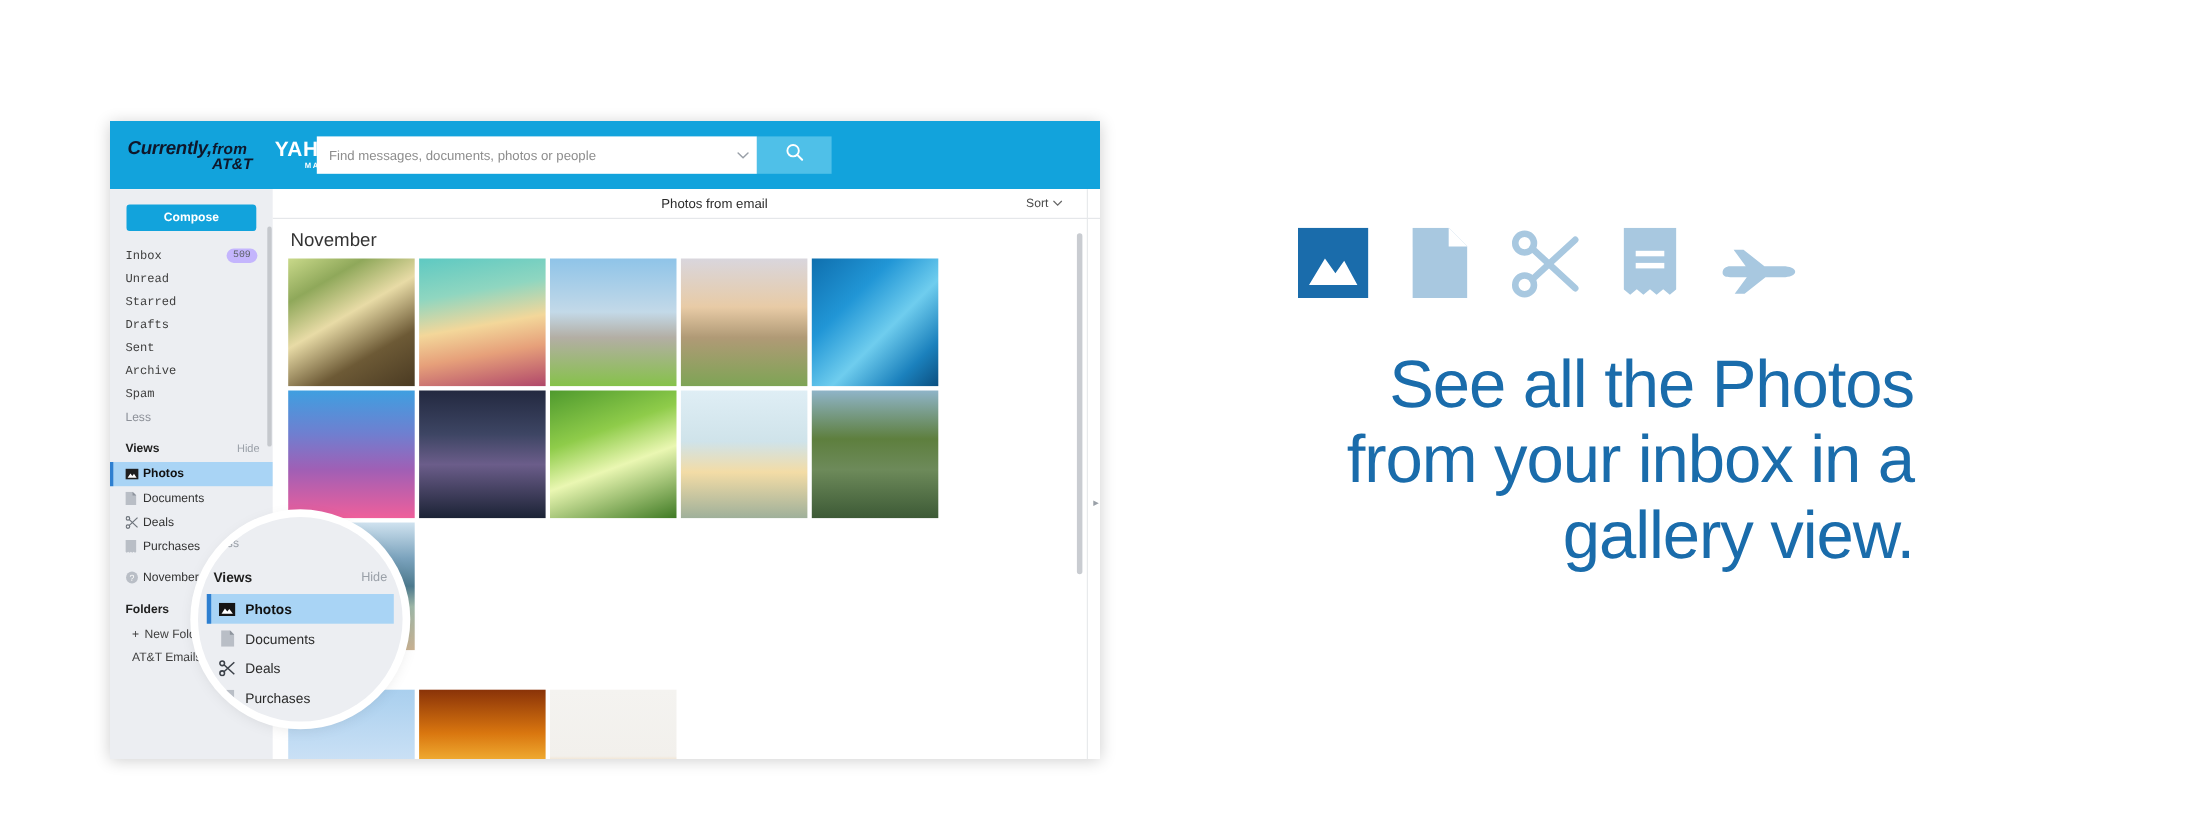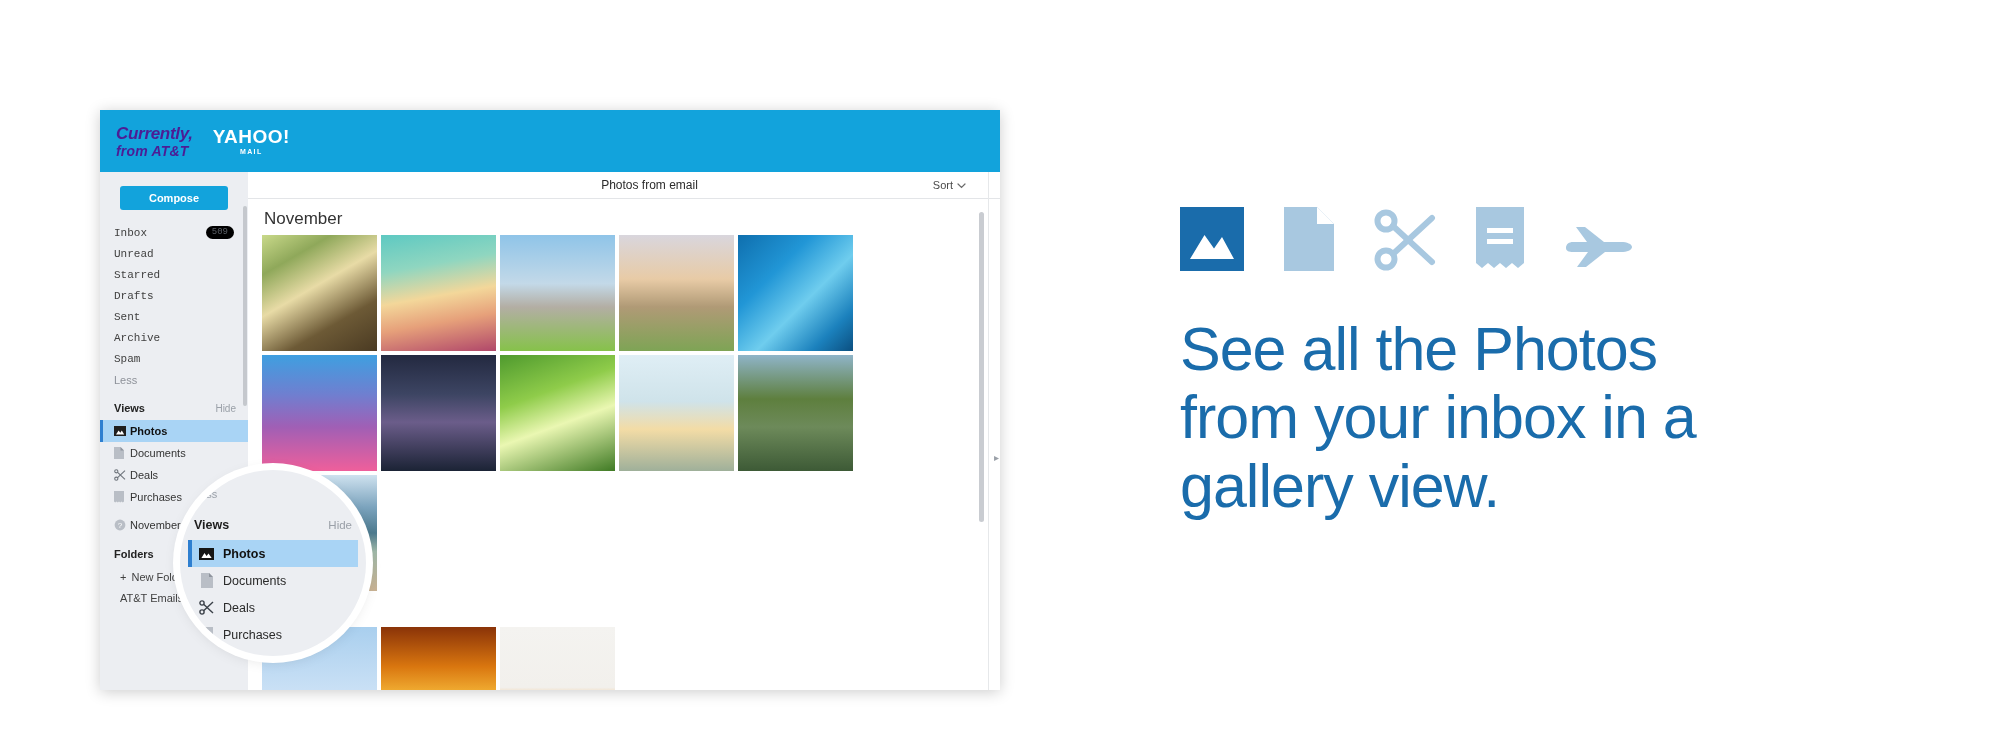--- a/index.html
+++ b/index.html
@@ -22,22 +22,22 @@
   .topbar{
     position:absolute;left:0;top:0;width:900px;height:62px;
     background:#12a3dc;
     display:flex;align-items:center;
   }
   .brand{
     display:flex;align-items:center;height:62px;padding-left:16px;width:182px;
     box-sizing:border-box;
   }
   .brand-currently{
-    color:#4c1d95;line-height:1;
-    display:flex;flex-direction:column;justify-content:center;
+    color:#0f172a;line-height:1;
+    display:flex;flex-direction:row;justify-content:center;
   }
   .brand-currently .b1{
     font-size:17px;font-weight:bold;font-style:italic;letter-spacing:-.3px;
   }
   .brand-currently .b2{
     font-size:14px;font-weight:bold;font-style:italic;margin-top:2px;letter-spacing:.2px;
   }
   .brand-sep{
     width:1px;height:26px;background:rgba(255,255,255,.6);margin:0 10px;
   }
@@ -67,31 +67,31 @@
   
   .app-body{
     position:absolute;left:0;top:62px;width:900px;height:518px;background:#ffffff;
     display:flex;
   }
   .sidebar{
     width:148px;height:518px;background:#eceef2;position:relative;
     box-sizing:border-box;
   }
   .compose-btn{
-    margin:14px auto 0;width:108px;height:24px;background:#12a3dc;color:#fff;
+    margin:14px auto 0;width:118px;height:24px;background:#12a3dc;color:#fff;
     border-radius:3px;display:flex;align-items:center;justify-content:center;
     font-size:11px;font-weight:bold;
   }
   .nav-list{margin-top:12px;}
   .nav-item{
     height:21px;display:flex;align-items:center;padding-left:14px;
     font-size:11px;color:#404040;position:relative;box-sizing:border-box;font-family:Liberation Mono, monospace;
   }
   .nav-item .badge{
-    position:absolute;right:14px;background:#000000;color:#5a5f66;
+    position:absolute;right:14px;background:#c4b5fd;color:#5a5f66;
     font-size:9px;border-radius:9px;padding:1px 6px;line-height:11px;
   }
   .nav-less{
     height:21px;display:flex;align-items:center;padding-left:14px;
     font-size:11px;color:#8d9199;
   }
   .section-head{
     height:24px;display:flex;align-items:center;justify-content:space-between;
     padding:0 12px 0 14px;font-size:11px;font-weight:bold;color:#222;
     margin-top:6px;
@@ -179,20 +179,21 @@
   .mag-item .mi{width:17px;display:flex;align-items:center;justify-content:center;}
 
   
   .promo{position:absolute;left:1180px;top:205px;width:760px;}
   .promo-icons{display:flex;align-items:flex-end;gap:40px;height:66px;}
   .promo-ic{display:flex;align-items:center;justify-content:center;}
   .promo-head{
     margin-top:44px;font-size:61px;line-height:1.12;color:#1a6cab;
     font-weight:normal;letter-spacing:-1px;max-width:560px;
     font-family:"Liberation Sans","DejaVu Sans",sans-serif;
+    text-align:right;
   }
 </style>
 </head>
 <body>
 
 <div class="stage">
 
   <div class="app-window">
 
     <div class="topbar">
@@ -201,20 +202,38 @@
           <span class="b1">Currently,</span>
           <span class="b2">from AT&amp;T</span>
         </div>
         <div class="brand-sep"></div>
         <div class="brand-yahoo">
           <span class="y1">YAHOO!</span>
           <span class="y2">MAIL</span>
         </div>
       </div>
 
+      <div class="searchwrap">
+        <div class="search-field">
+          <div class="ph">Find messages, documents, photos or people</div>
+          <div class="search-chevron">
+            <svg width="11" height="7" viewBox="0 0 11 7">
+                <path d="M1 1l4.5 4.5L10 1" fill="none" stroke="#9aa0a8" stroke-width="1.3" stroke-linecap="round"></path>
+              </svg>
+          </div>
+        </div>
+        <div class="search-btn">
+          <span>
+            <svg width="17" height="17" viewBox="0 0 17 17">
+                <circle cx="7" cy="7" r="5.2" fill="none" stroke="#ffffff" stroke-width="1.7"></circle>
+                <line x1="10.8" y1="10.8" x2="15.2" y2="15.2" stroke="#ffffff" stroke-width="1.9" stroke-linecap="round"></line>
+              </svg>
+          </span>
+        </div>
+      </div>
     </div>
 
     <div class="app-body">
 
       <div class="sidebar">
         <div class="compose-btn">Compose</div>
 
         <div class="nav-list">
           <div class="nav-item">
             <span>Inbox</span>

